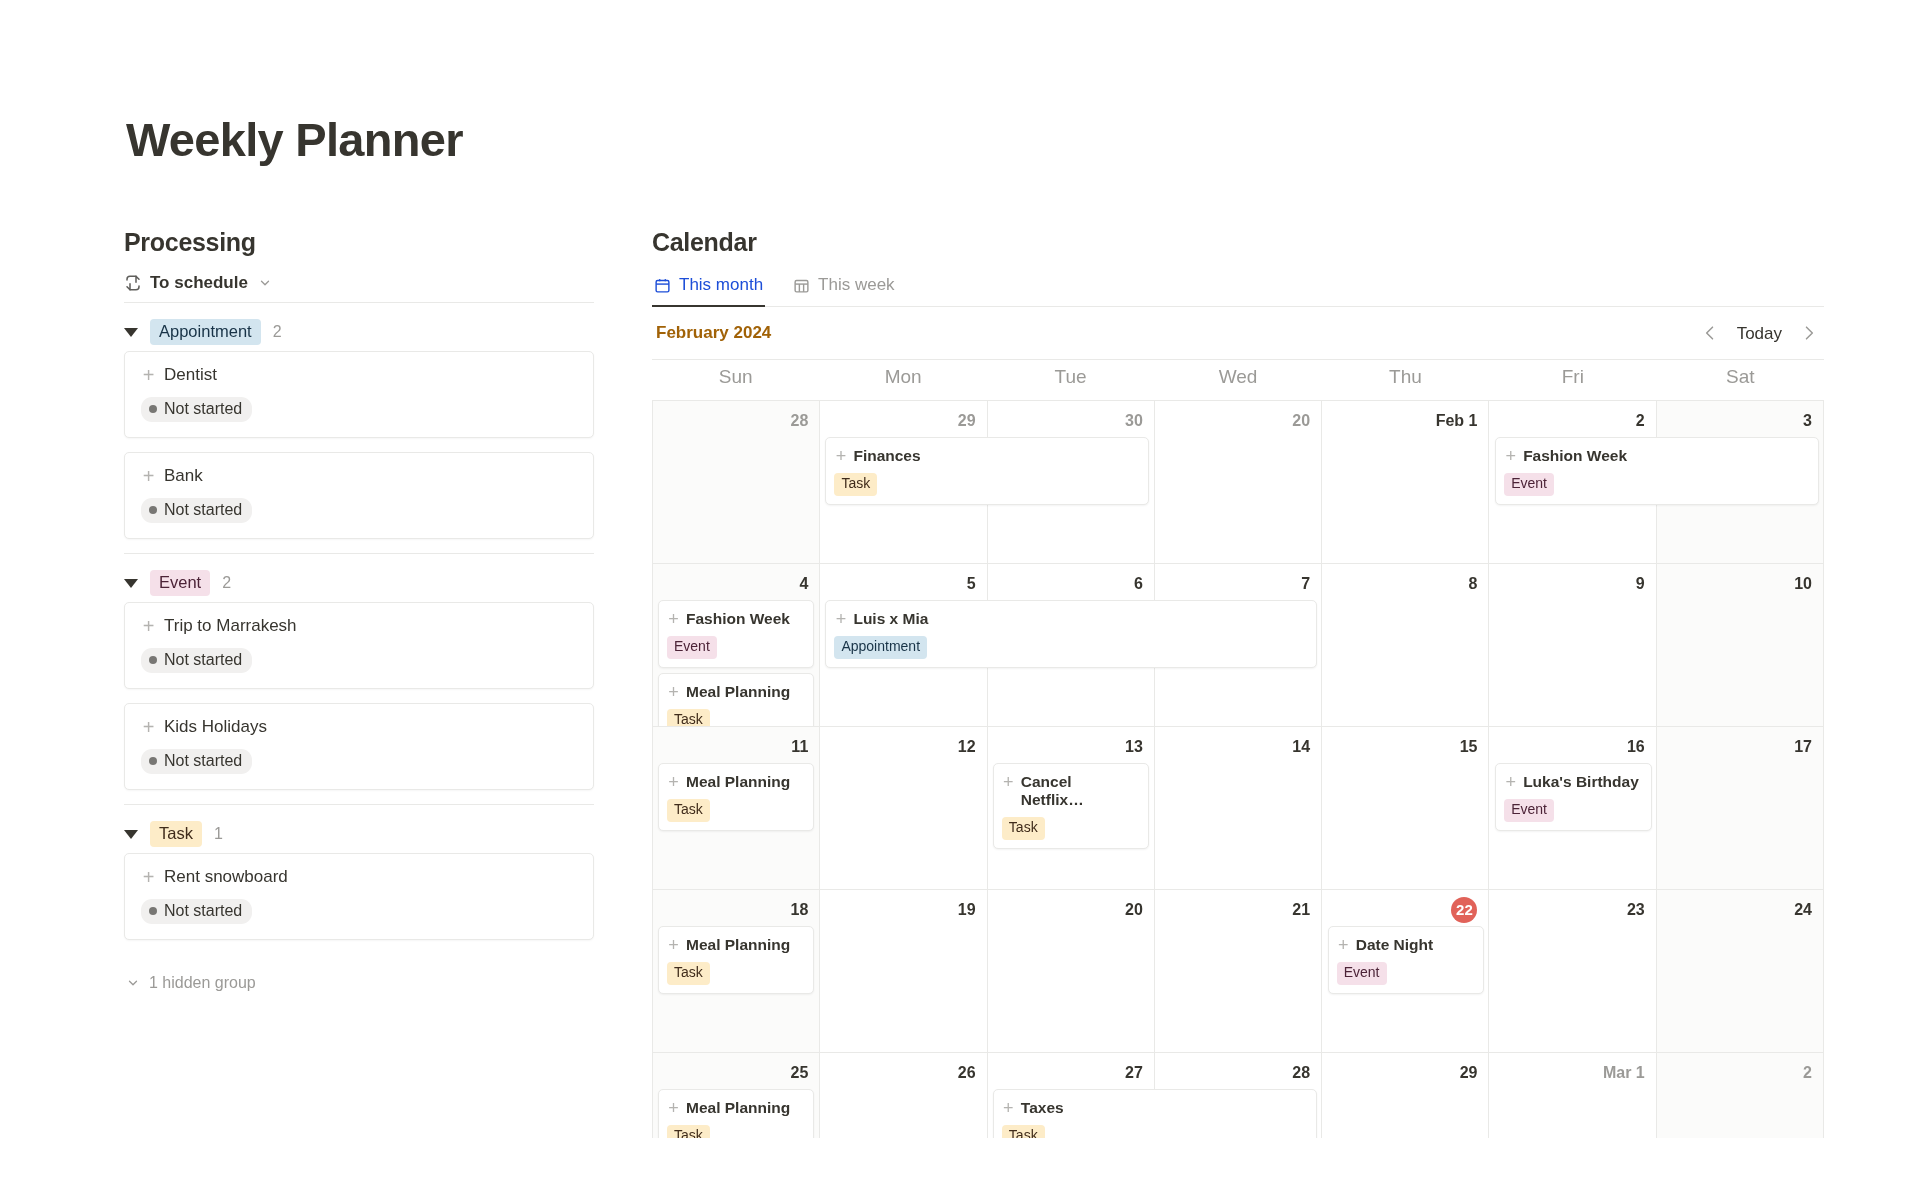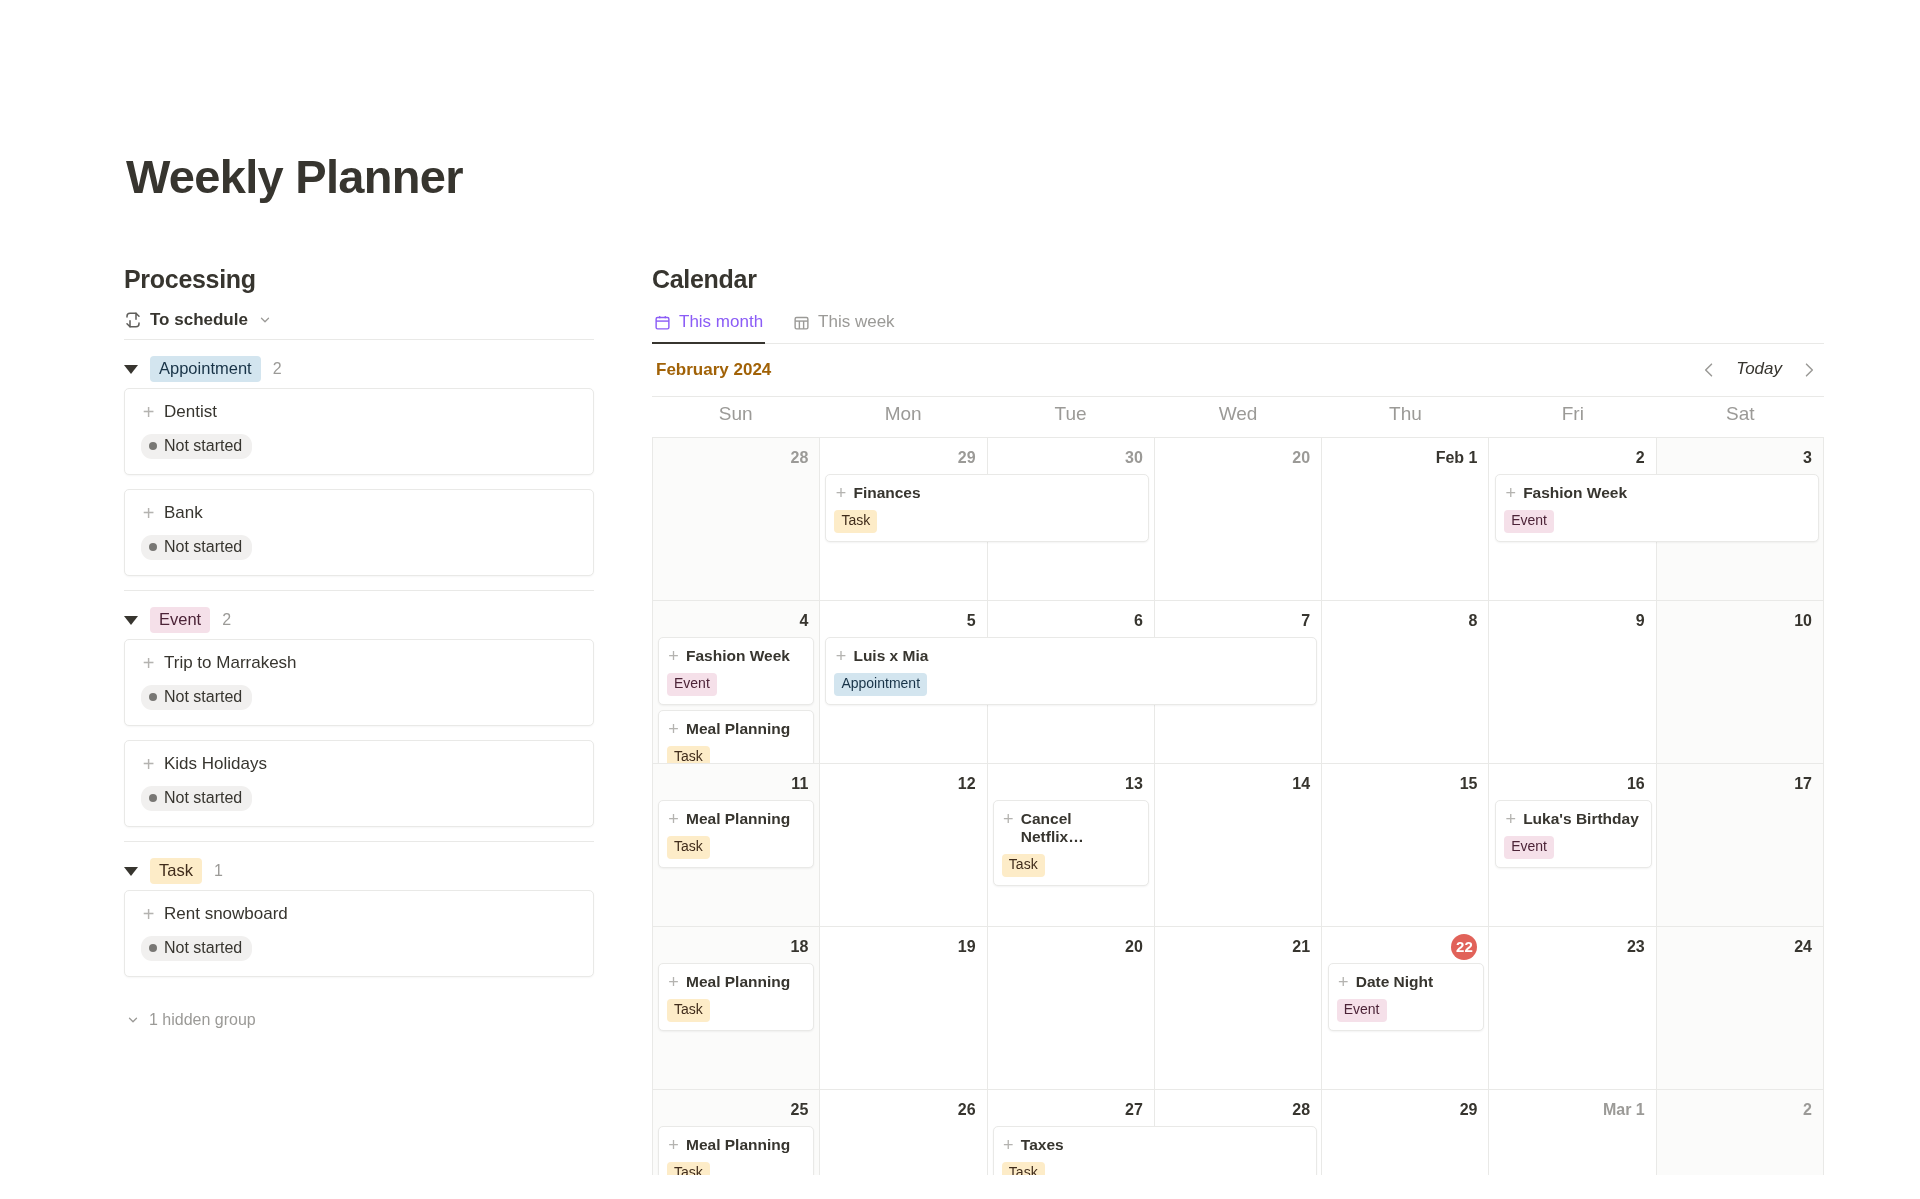--- a/index.html
+++ b/index.html
@@ -3,21 +3,21 @@
 <meta charset="utf-8">
 <style>
   * { box-sizing: border-box; margin: 0; padding: 0; }
   html, body {
     width: 1920px; height: 1199px;
     background: #ffffff;
     font-family: "Liberation Sans", sans-serif;
     color: #37352f;
     overflow: hidden;
   }
-  .page { position: relative; width: 1920px; height: 876px; margin-top: 37px; }
+  .page { position: relative; width: 1920px; height: 876px; }
 
   
   .page-title {
     position: absolute; left: 126px; top: 112px;
     font-size: 47px; font-weight: 700; letter-spacing: -0.7px;
     color: #37352f;
   }
 
   
   .cols { position: absolute; left: 0; top: 228px; width: 1920px; }
@@ -92,31 +92,31 @@
   }
   .hidden-group .chev-sm { color:#9b9a97; }
 
   
   .tabs { display: flex; align-items: flex-end; gap: 26px; border-bottom: 1px solid #e9e9e7; }
   .tab {
     display: flex; align-items: center; gap: 8px;
     padding: 2px 2px 10px; font-size: 17px; color: #9b9a97;
     border-bottom: 2px solid transparent; margin-bottom: -1px;
   }
-  .tab.active { color: #8b5cf6; border-bottom-color: #37352f; font-weight: 400; }
+  .tab.active { color: #1d4ed8; border-bottom-color: #37352f; font-weight: 400; }
   .tab-ico { width: 17px; height: 17px; }
   .tab-ico svg { display:block; width:17px; height:17px; }
 
   
   .cal-toolbar {
     display: flex; align-items: center; justify-content: space-between;
     height: 52px; padding: 0 4px;
   }
   .cal-month { font-size: 17px; font-weight: 600; color: #a16207; }
-  .cal-nav { display: flex; align-items: flex-start; gap: 14px; font-style: italic; }
+  .cal-nav { display: flex; align-items: flex-end; gap: 14px; }
   .navbtn { width: 22px; height: 22px; color: #9b9a97; display:flex; align-items:center; justify-content:center; }
   .navbtn svg { display:block; width:20px; height:20px; }
   .today-btn { font-size: 17px; color: #37352f; padding: 0 2px; }
 
   
   .cal { width: 1172px; border-top: 1px solid #e9e9e7; }
   .dow-row { display: grid; grid-template-columns: repeat(7, 1fr); }
   .dow {
     text-align: center; font-size: 19px; color: #9b9a97;
     padding: 6px 0 12px;

